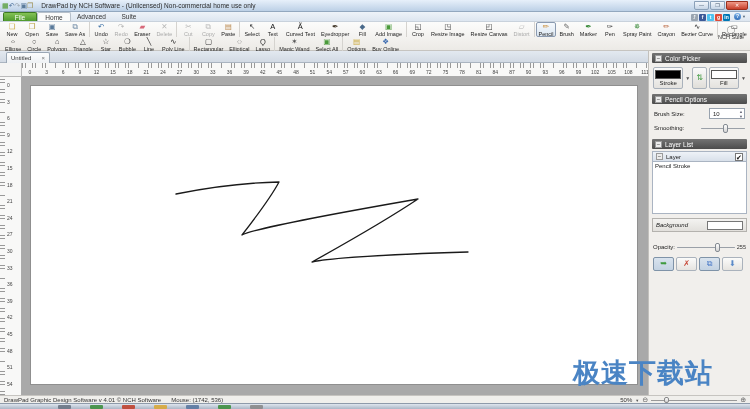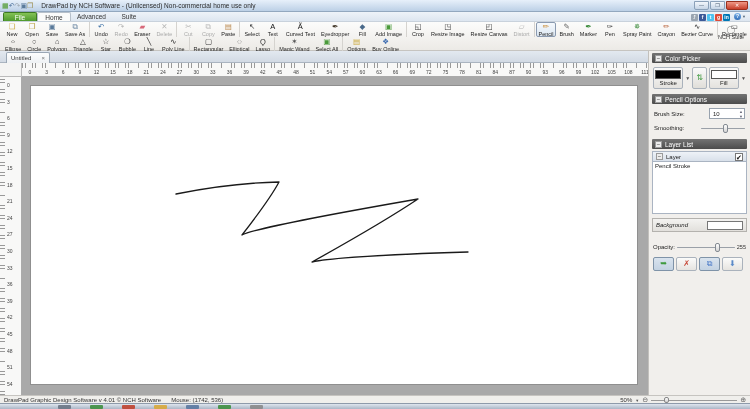--- a/index.html
+++ b/index.html
@@ -536,14 +536,15 @@
   <div class="taskbar" id="taskbar">
       <div class="tkblob" style="background: rgb(106, 118, 132); left: 58px;"></div>
       <div class="tkblob" style="background: rgb(63, 143, 63); left: 90px;"></div>
       <div class="tkblob" style="background: rgb(192, 67, 47); left: 122px;"></div>
       <div class="tkblob" style="background: rgb(216, 169, 58); left: 154px;"></div>
       <div class="tkblob" style="background: rgb(90, 120, 160); left: 186px;"></div>
       <div class="tkblob" style="background: rgb(63, 143, 63); left: 218px;"></div>
       <div class="tkblob" style="background: rgb(138, 138, 138); left: 250px;"></div>
     </div>
 
+  <div class="watermark">极速下载站</div>
 
 </div>
 
 </body></html>

